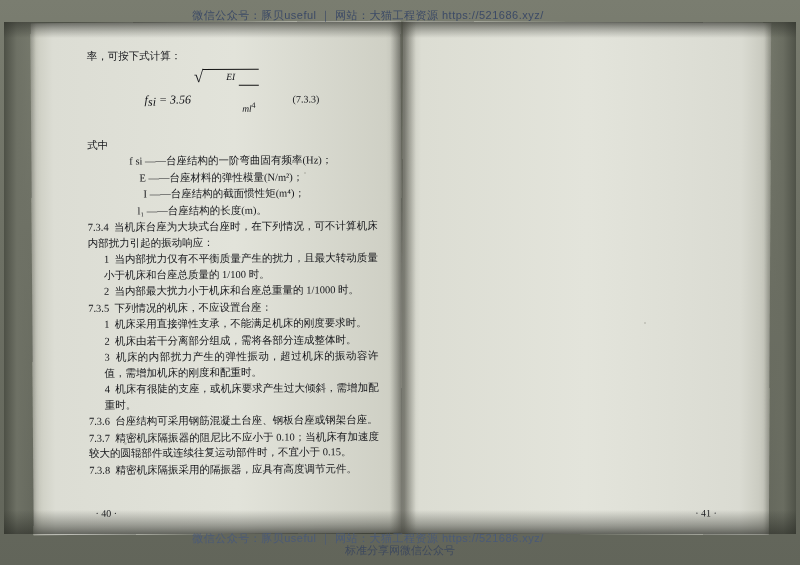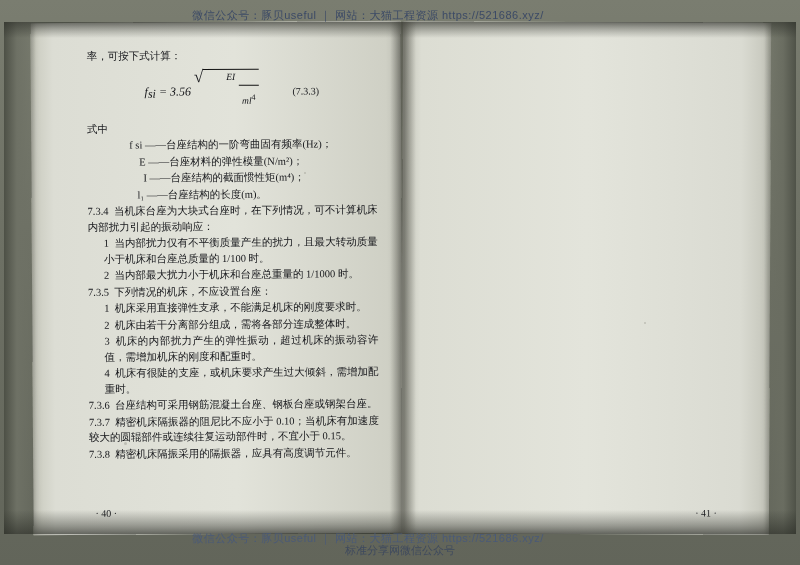--- a/index.html
+++ b/index.html
@@ -156,21 +156,21 @@
   }
   .frac {
     display: inline-block;
     text-align: center;
     vertical-align: middle;
     border-top: 1px solid #111;
     position: relative;
     top: -1px;
   }
   .frac .n { display: block; font-size: 9.5px; padding: 0 3px; }
-  .frac .d { display: block; font-size: 9.5px; border-top: 1px solid #111; padding: 4px 3px; margin-left: 36px; }
+  .frac .d { display: block; font-size: 9.5px; border-top: 1px solid #111; padding: 12px 3px; margin-left: 36px; }
   .eqno { font-size: 10px; font-style: normal; }
   .folio {
     position: absolute;
     bottom: 16px;
     font-size: 10px;
     color: #1b1c20;
     font-family: "Liberation Serif", serif;
   }
   .folio-left { left: 62px; }
   .folio-right { right: 52px; }

